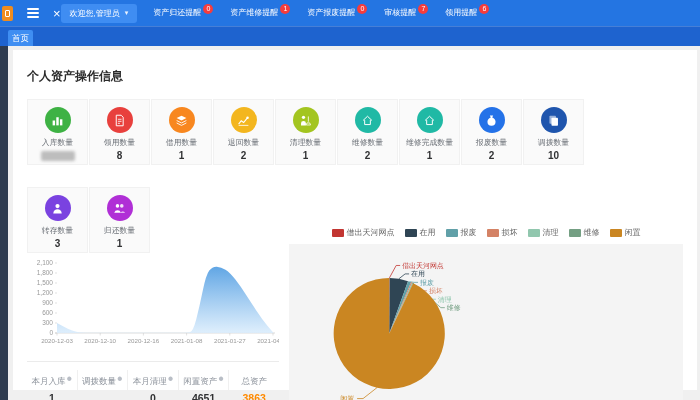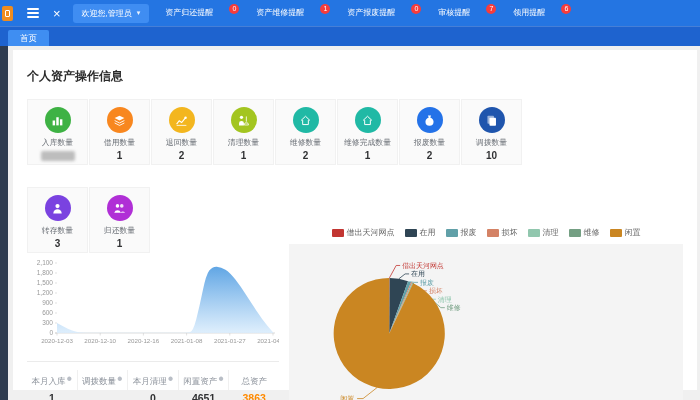--- a/index.html
+++ b/index.html
@@ -6,33 +6,33 @@
     font-family:"Liberation Sans","DejaVu Sans",sans-serif;background:#f0f0f0;}
   *{box-sizing:border-box;}
   
   .topbar{height:26px;background:#2475e2;display:flex;align-items:center;}
   .logo{width:11px;height:15px;background:#f08c1e;border-radius:2px;margin-left:2px;
     display:flex;align-items:center;justify-content:center;}
   .logo span{display:block;width:5px;height:7px;border:1px solid #fff;border-radius:1px;}
   .hamburger{margin-left:14px;cursor:pointer;}
   .hamburger i{display:block;width:12px;height:2px;background:#fff;margin:2px 0;border-radius:1px;}
   .closeicn{color:#fff;font-size:13px;margin-left:14px;cursor:pointer;line-height:1;}
-  .usertab{margin-left:12px;background:#3f8df2;border-radius:3px;padding:4px 9px;display:flex;
+  .usertab{background:#3f8df2;border-radius:3px;padding:4px 9px;display:flex;
     align-items:center;gap:5px;color:#fff;font-size:8px;cursor:pointer;white-space:nowrap;}
   .usertab .caret{font-size:7px;opacity:.9;}
   .menu{display:flex;align-items:center;margin-left:16px;gap:17px;}
-  .menu-item{display:flex;align-items:flex-start;gap:16px;cursor:pointer;}
+  .menu-item{display:flex;align-items:flex-start;gap:2px;cursor:pointer;}
   .menu-label{color:#fff;font-size:8px;line-height:12px;white-space:nowrap;}
   .badge{min-width:10px;height:10px;border-radius:50%;background:#f63c3c;color:#fff;font-size:7px;
     line-height:10px;text-align:center;transform:translateY(-3px);padding:0 1px;}
   .apptitle{margin-left:auto;color:#fff;font-size:13px;font-weight:bold;letter-spacing:1px;padding-right:8px;white-space:nowrap;}
   
   .tabsbar{height:20px;background:#1e63cf;border-top:1px solid rgba(255,255,255,.18);display:flex;align-items:flex-end;}
   .page-tab{height:16px;line-height:16px;margin-left:8px;background:#3f8ef2;color:#fff;font-size:8.5px;
-    padding:0 12px;border-radius:2px 2px 0 0;cursor:pointer;}
+    padding:0 4px;border-radius:2px 2px 0 0;cursor:pointer;}
   
   .body-row{display:flex;height:354px;}
   .sliver{width:8px;background:#2f3c50;}
   .content{flex:1;padding:4px 3px 0 5px;}
   .main-panel{background:#fff;height:340px;padding:6px 14px;}
   .section-title{font-size:12px;font-weight:bold;color:#2b2b2b;margin:0;padding-top:12px;}
   .cards-row{display:flex;gap:1px;margin-top:14px;}
   .card{width:61px;height:66px;background:#fafafa;border:1px solid #f1f1f1;text-align:center;cursor:pointer;}
   .card-circle{width:26px;height:26px;border-radius:50%;margin:7px auto 0;display:flex;align-items:center;justify-content:center;}
   .card-circle svg{width:13px;height:13px;}
@@ -117,20 +117,30 @@
                 <rect x="6.5" y="4" width="3" height="10" fill="#fff"></rect>
                 <rect x="11" y="6.5" width="3" height="7.5" fill="#fff"></rect>
               </svg>
             </div>
     <div class="card-label">入库数量</div>
     <div class="card-value">
               <div class="blob"></div>
             </div>
   </div>
 
+  <div class="card">
+    <div class="card-circle" style="background: rgb(232, 64, 61);">
+              <svg viewBox="0 0 16 16">
+                <path d="M4 1.5h6l2.5 2.5v10.5H4z" fill="none" stroke="#fff" stroke-width="1.2"></path>
+                <path d="M6 6.5h4.5M6 9h4.5M6 11.5h2.5" stroke="#fff" stroke-width="1"></path>
+              </svg>
+            </div>
+    <div class="card-label">领用数量</div>
+    <div class="card-value">8</div>
+  </div>
 
   <div class="card">
     <div class="card-circle" style="background: rgb(248, 135, 31);">
               <svg viewBox="0 0 16 16">
                 <path d="M8 2L14 5 8 8 2 5z" fill="#fff"></path>
                 <path d="M2 8l6 3 6-3M2 11l6 3 6-3" stroke="#fff" stroke-width="1.1" fill="none"></path>
               </svg>
             </div>
     <div class="card-label">借用数量</div>
     <div class="card-value">1</div>

